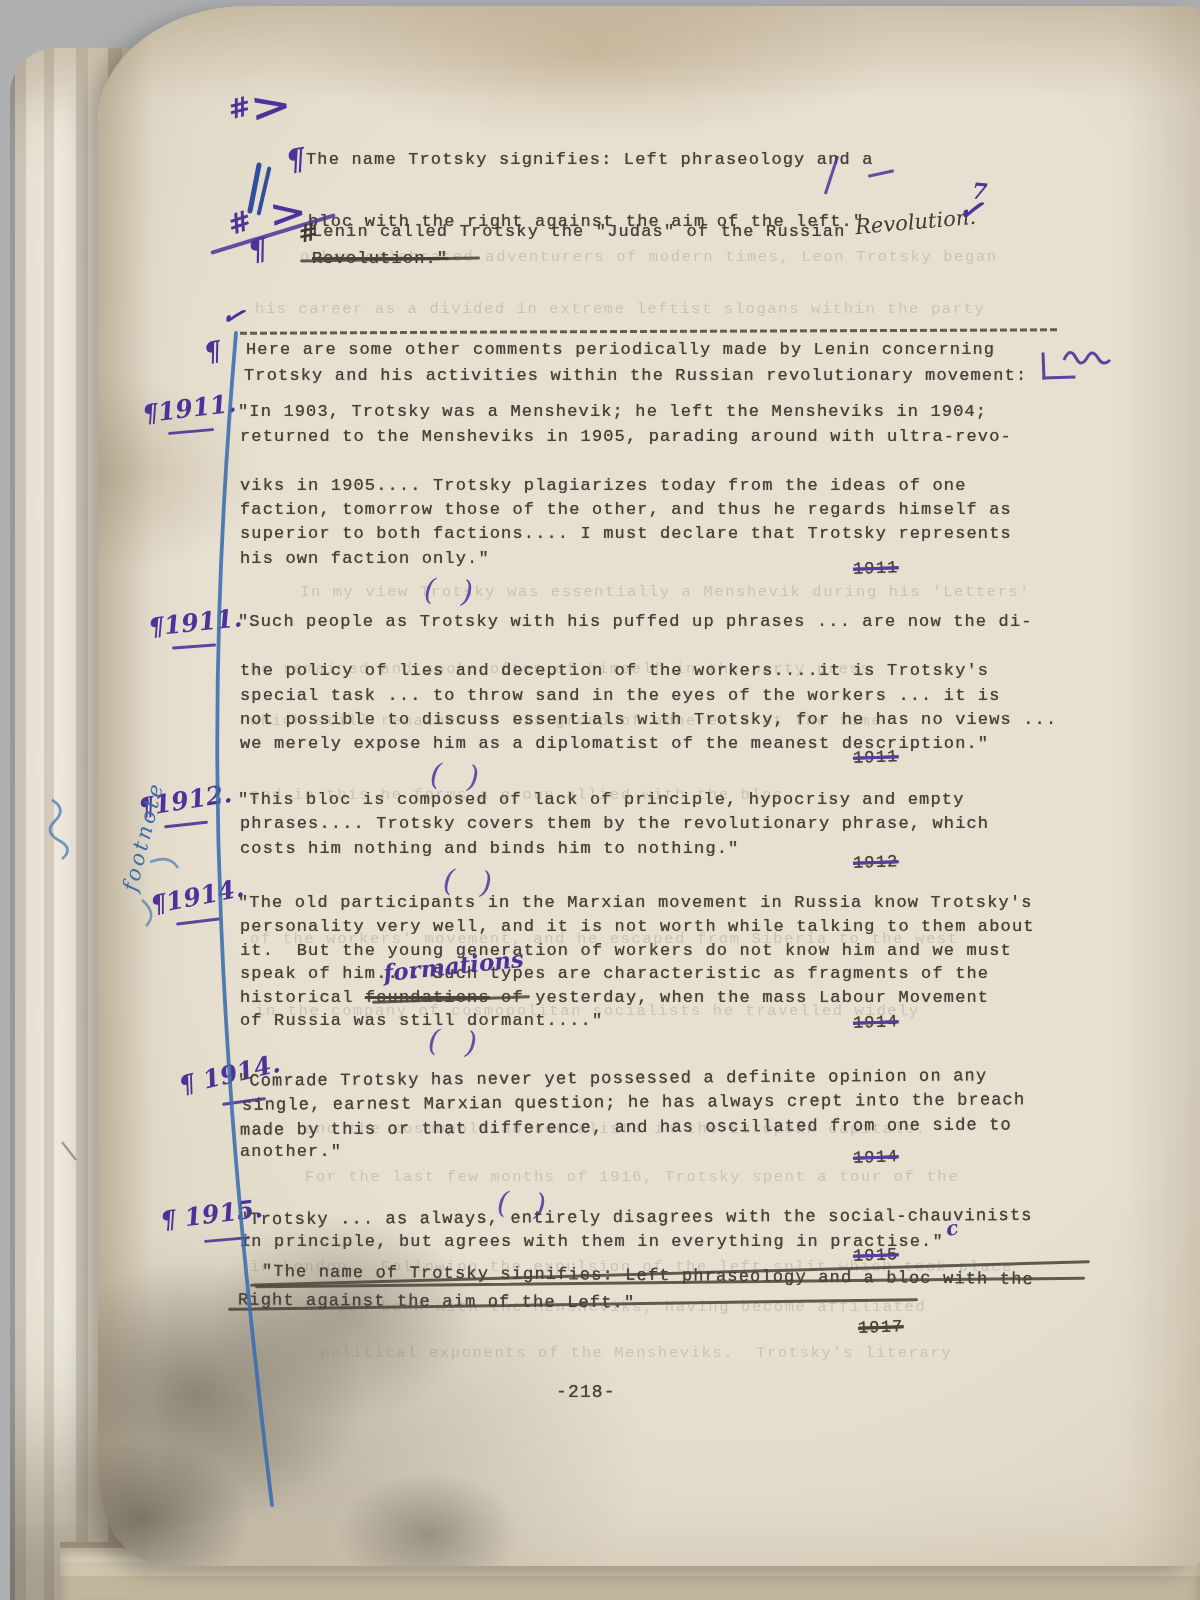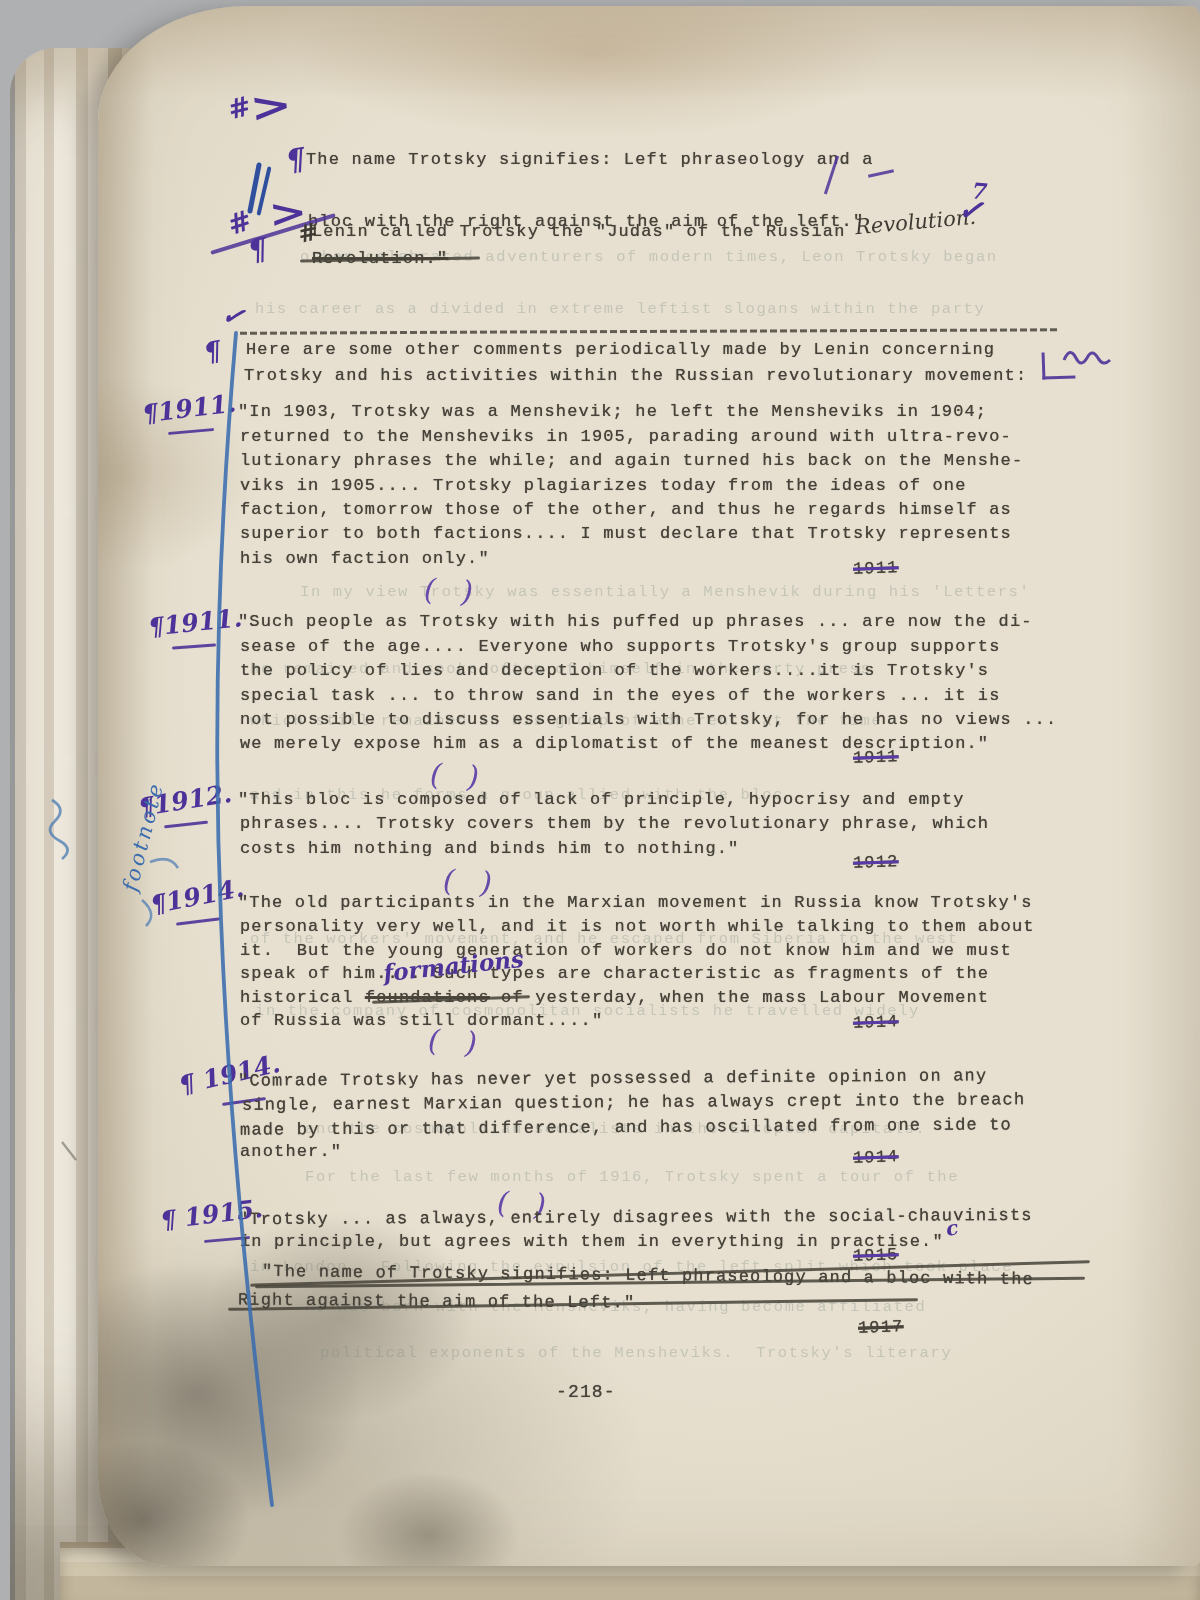--- a/index.html
+++ b/index.html
@@ -100,32 +100,30 @@
 
   <div style="position:absolute;left:1042px;top:352px;width:30px;height:24px;border-left:3px solid #4d3399;border-bottom:3px solid #4d3399;transform:rotate(-2deg);opacity:.9;"></div>
   <svg class="overlay" width="60" height="26" style="left:1062px;top:344px;">
       <path d="M2 16 q6 -14 12 -2 q5 10 11 0 q5 -10 11 0 q5 9 12 2" stroke="#4d3399" stroke-width="3" fill="none" opacity=".9"></path>
     </svg>
 
   <div class="hw hwb" style="left:142px;top:394px;font-size:25px;transform:rotate(-7deg);">¶1911.</div>
   <div class="munderline" style="left:168px;top:430px;width:46px;transform:rotate(-5deg);"></div>
   <div class="t" style="left:238px;top:402px;">"In 1903, Trotsky was a Menshevik; he left the Mensheviks in 1904;</div>
   <div class="t" style="left:240px;top:427px;">returned to the Mensheviks in 1905, parading around with ultra-revo-</div>
-  <div class="t" style="left:240px;top:451px;">lutionary phrases the while; and again turned his back on the Menshe-</div>
   <div class="t" style="left:240px;top:476px;">viks in 1905.... Trotsky plagiarizes today from the ideas of one</div>
   <div class="t" style="left:240px;top:500px;">faction, tomorrow those of the other, and thus he regards himself as</div>
   <div class="t" style="left:240px;top:524px;">superior to both factions.... I must declare that Trotsky represents</div>
   <div class="t" style="left:240px;top:549px;">his own faction only."</div>
   <div class="yearx" style="left:853px;top:559px;">1911</div>
   <div class="paren" style="left:424px;top:573px;">( )</div>
 
   <div class="hw hwb" style="left:148px;top:608px;font-size:25px;transform:rotate(-6deg);">¶1911.</div>
   <div class="munderline" style="left:172px;top:645px;width:44px;transform:rotate(-4deg);"></div>
   <div class="t" style="left:238px;top:612px;">"Such people as Trotsky with his puffed up phrases ... are now the di-</div>
-  <div class="t" style="left:240px;top:637px;">sease of the age.... Everyone who supports Trotsky's group supports</div>
   <div class="t" style="left:240px;top:661px;">the policy of lies and deception of the workers....it is Trotsky's</div>
   <div class="t" style="left:240px;top:686px;">special task ... to throw sand in the eyes of the workers ... it is</div>
   <div class="t" style="left:240px;top:710px;">not possible to discuss essentials with Trotsky, for he has no views ...</div>
   <div class="t" style="left:240px;top:734px;">we merely expose him as a diplomatist of the meanest description."</div>
   <div class="yearx" style="left:853px;top:748px;">1911</div>
   <div class="paren" style="left:430px;top:758px;">( )</div>
 
   <div class="hw hwb" style="left:138px;top:786px;font-size:25px;transform:rotate(-9deg);">¶1912.</div>
   <div class="munderline" style="left:164px;top:823px;width:44px;transform:rotate(-6deg);"></div>
   <div class="t" style="left:238px;top:790px;">"This bloc is composed of lack of principle, hypocrisy and empty</div>

